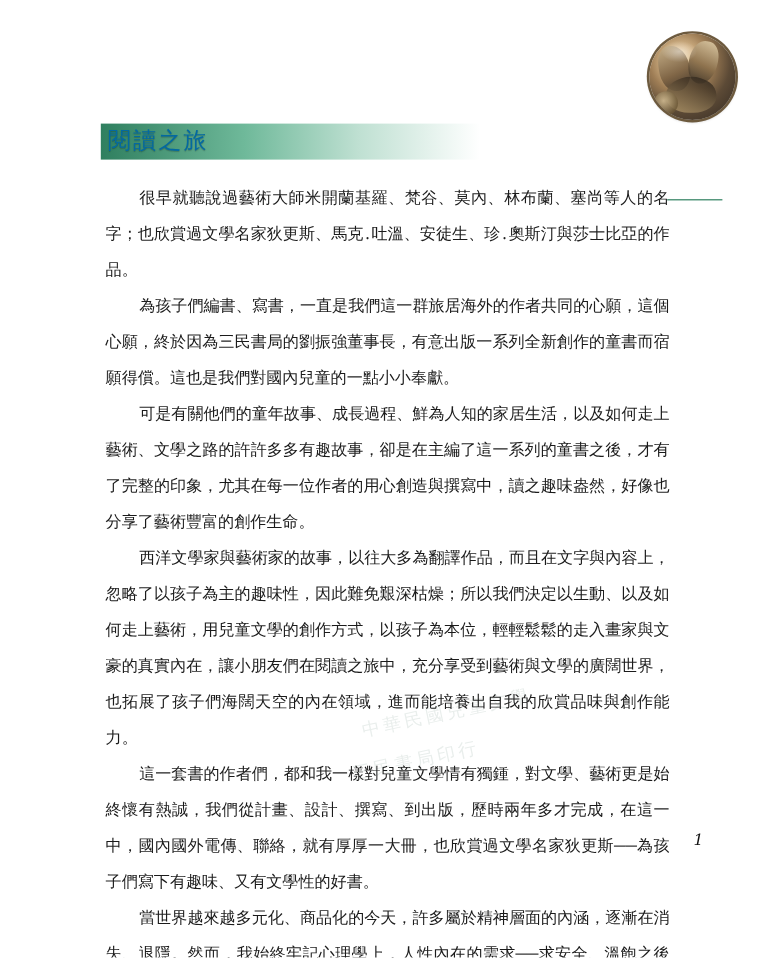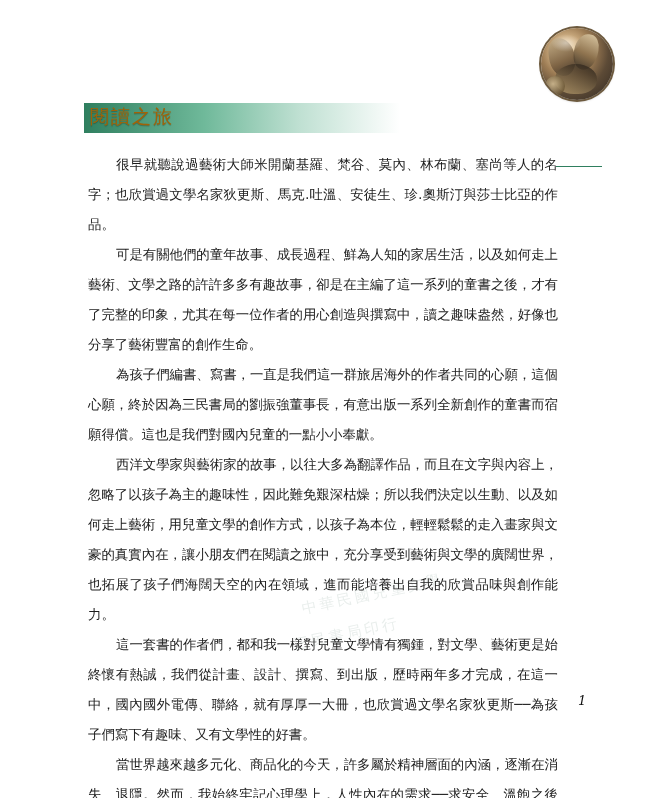--- a/index.html
+++ b/index.html
@@ -68,21 +68,21 @@
     width: 316px;
     height: 30px;
     background: linear-gradient(to right, #2f7f5f 0%, #6fb99a 38%, #bfe0d2 68%, #ffffff 100%);
   }
   .heading-text {
     position: absolute;
     left: 90px;
     top: 104px;
     font-size: 19px;
     letter-spacing: 2px;
-    color: #a16207;
+    color: #0369a1;
     font-weight: normal;
     font-family: "DejaVu Serif", "Liberation Serif", serif;
     text-shadow: 0 1px 1px rgba(0,0,0,.25);
   }
 
   
   .side-rule {
     position: absolute;
     left: 556px;
     top: 166px;
@@ -100,20 +100,21 @@
     font-size: 13.4px;
     line-height: 30px;
     color: #1b1b1b;
     text-align: justify;
     text-justify: inter-ideograph;
     font-family: "DejaVu Sans", "Liberation Sans", sans-serif;
   }
   .body-text p {
     margin: 0 0 0 0;
     text-indent: 28px;
+    font-family: Liberation Serif, serif;
   }
 
   
   .watermark {
     position: absolute;
     left: 300px;
     top: 600px;
     width: 320px;
     color: rgba(120,150,135,0.16);
     font-size: 15px;
@@ -149,20 +150,20 @@
 <div class="heading-bar"></div>
 <div class="heading-text">閱讀之旅</div>
 
 <div class="side-rule"></div>
 
 <div class="watermark">中華民國兒童文學</div>
 <div class="watermark w2">三民書局印行</div>
 
 <div class="body-text">
   <p>很早就聽說過藝術大師米開蘭基羅、梵谷、莫內、林布蘭、塞尚等人的名字；也欣賞過文學名家狄更斯、馬克․吐溫、安徒生、珍․奧斯汀與莎士比亞的作品。</p>
+  <p>為孩子們編書、寫書，一直是我們這一群旅居海外的作者共同的心願，這個心願，終於因為三民書局的劉振強董事長，有意出版一系列全新創作的童書而宿願得償。這也是我們對國內兒童的一點小小奉獻。</p>
   <p>可是有關他們的童年故事、成長過程、鮮為人知的家居生活，以及如何走上藝術、文學之路的許許多多有趣故事，卻是在主編了這一系列的童書之後，才有了完整的印象，尤其在每一位作者的用心創造與撰寫中，讀之趣味盎然，好像也分享了藝術豐富的創作生命。</p>
-  <p>為孩子們編書、寫書，一直是我們這一群旅居海外的作者共同的心願，這個心願，終於因為三民書局的劉振強董事長，有意出版一系列全新創作的童書而宿願得償。這也是我們對國內兒童的一點小小奉獻。</p>
   <p>西洋文學家與藝術家的故事，以往大多為翻譯作品，而且在文字與內容上，忽略了以孩子為主的趣味性，因此難免艱深枯燥；所以我們決定以生動、以及如何走上藝術，用兒童文學的創作方式，以孩子為本位，輕輕鬆鬆的走入畫家與文豪的真實內在，讓小朋友們在閱讀之旅中，充分享受到藝術與文學的廣闊世界，也拓展了孩子們海闊天空的內在領域，進而能培養出自我的欣賞品味與創作能力。</p>
   <p>這一套書的作者們，都和我一樣對兒童文學情有獨鍾，對文學、藝術更是始終懷有熱誠，我們從計畫、設計、撰寫、到出版，歷時兩年多才完成，在這一中，國內國外電傳、聯絡，就有厚厚一大冊，也欣賞過文學名家狄更斯──為孩子們寫下有趣味、又有文學性的好書。</p>
   <p>當世界越來越多元化、商品化的今天，許多屬於精神層面的內涵，逐漸在消失、退隱。然而，我始終牢記心理學上，人性內在的需求──求安全、溫飽之後更高層面的精神生活。我們是否因為孩子小，就只給與溫飽與安全，而忽略了精神陶冶？文學與美學的豐盈世界，是否因為速食文化的盛行而消退？這是值得做為父母的我</p>
 </div>
 
 <div class="page-number">1</div>
 
 </body></html>

